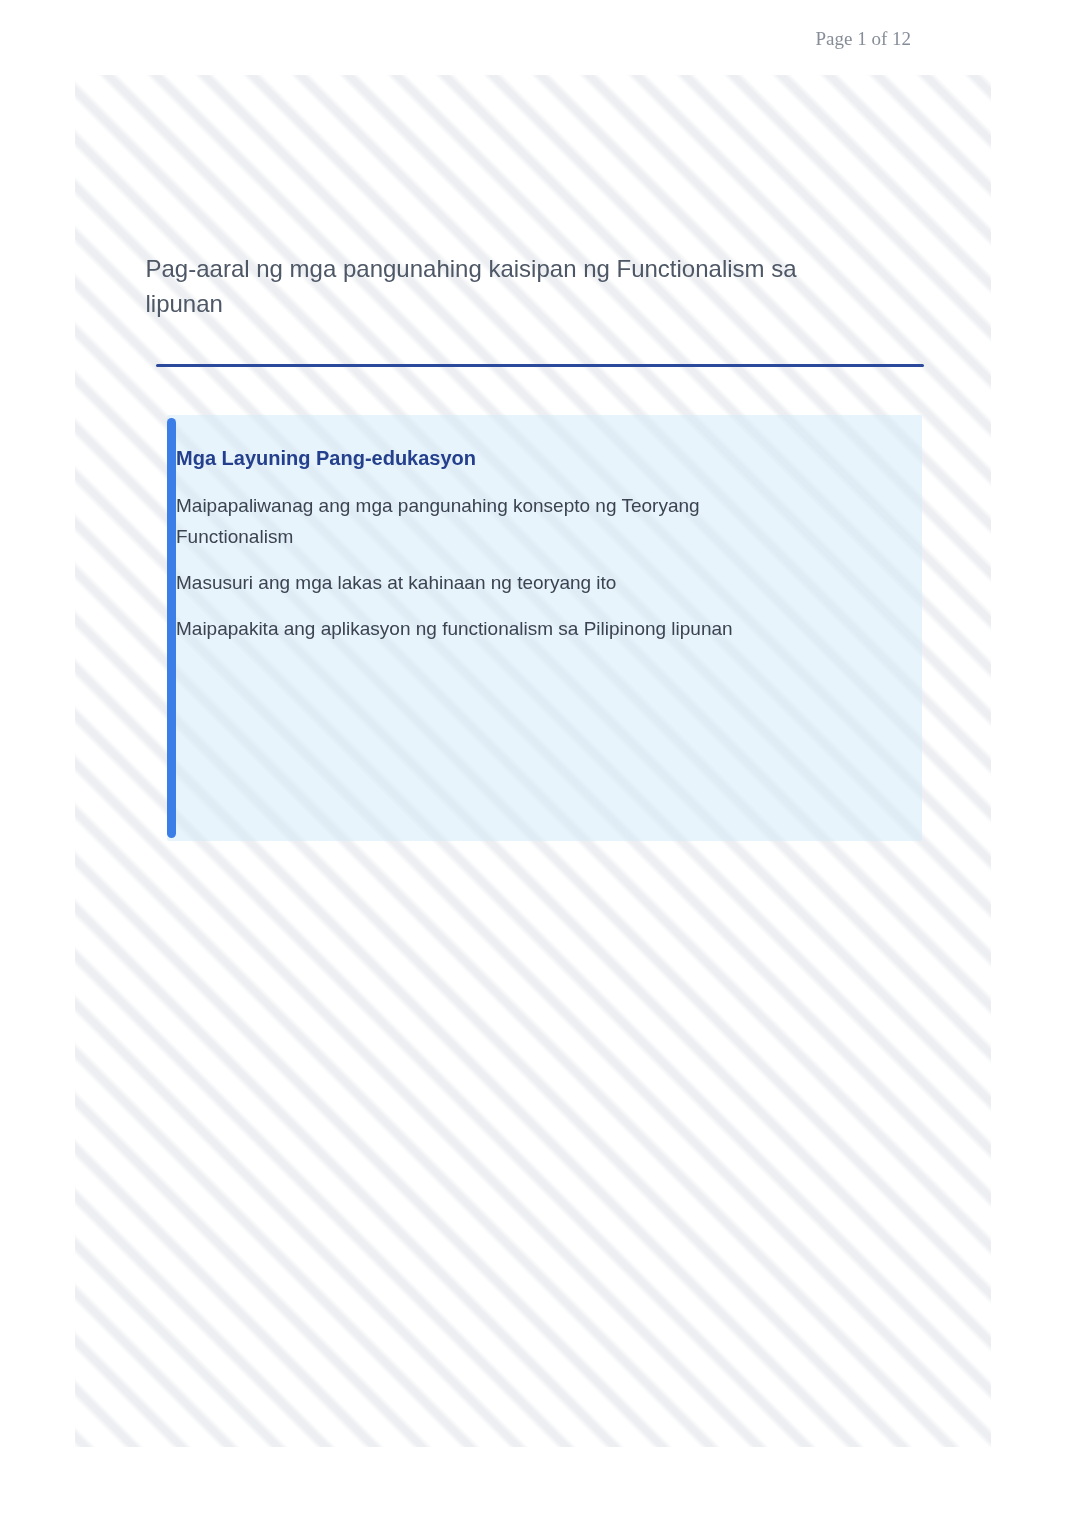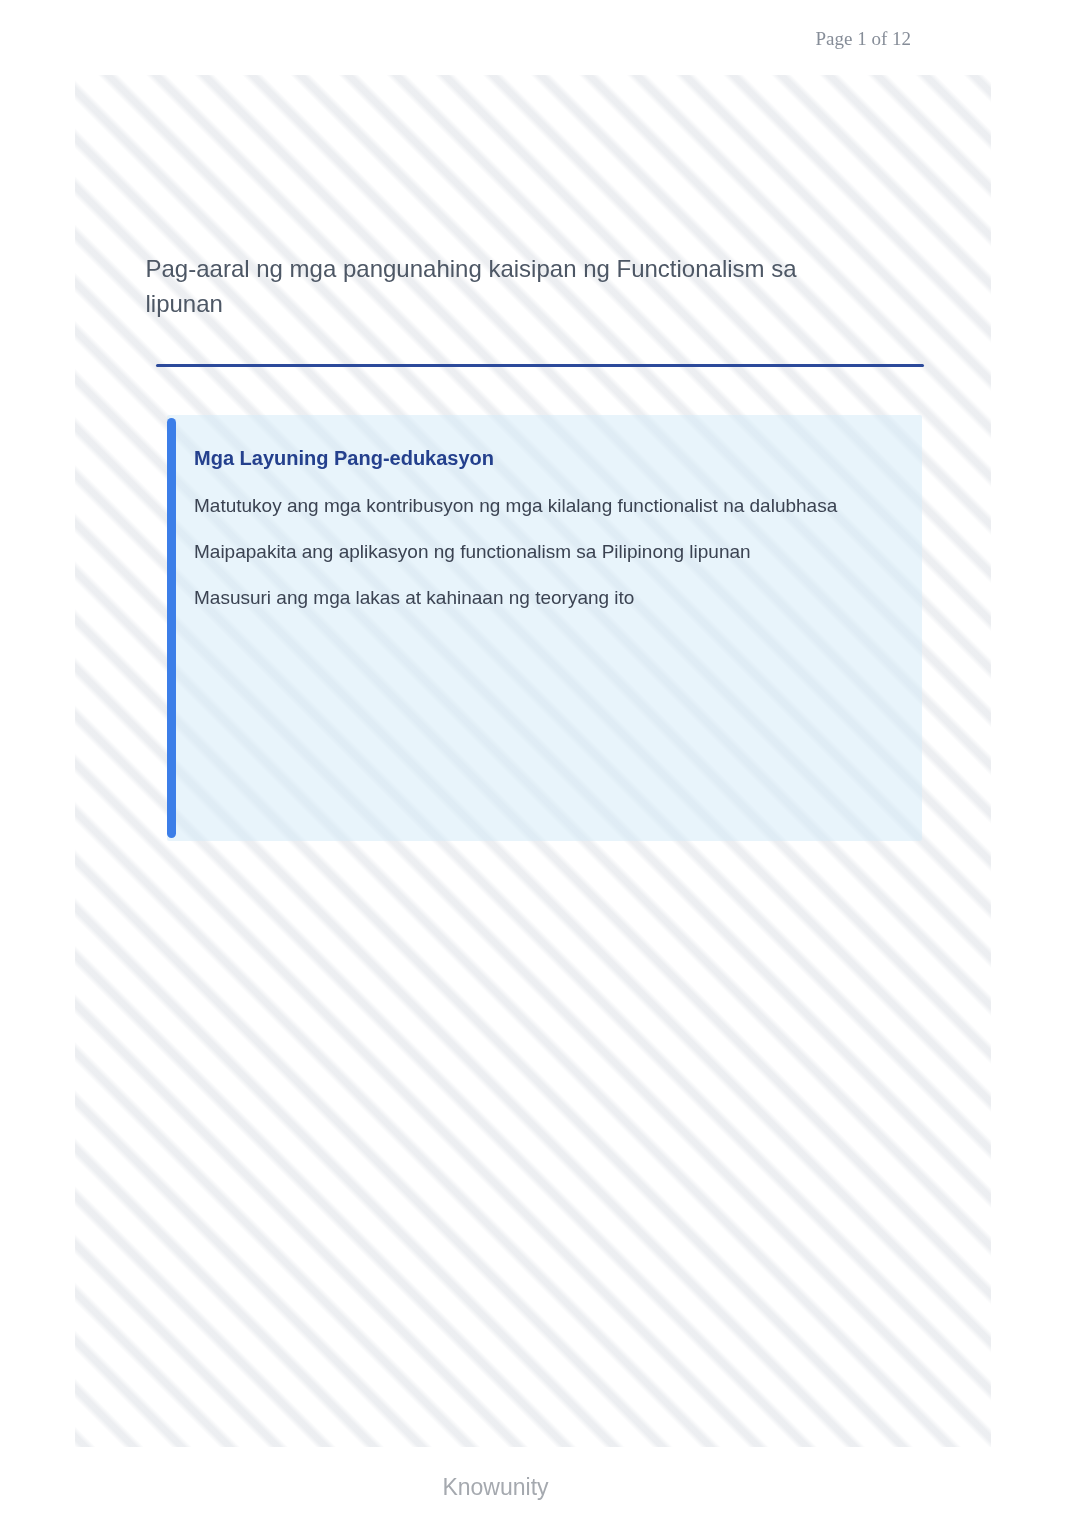--- a/index.html
+++ b/index.html
@@ -75,21 +75,21 @@
     background: #2c4a9b;
     border-radius: 2px;
   }
   .objectives {
     position: absolute;
     left: 167px;
     top: 415px;
     width: 755px;
     height: 426px;
     box-sizing: border-box;
-    padding: 32px 28px 0 27px;
+    padding: 32px 28px 0 9px;
     background: rgba(214,235,248,0.55);
     border-radius: 2px;
   }
   .accent-bar {
     position: absolute;
     left: 0px;
     top: 3px;
     width: 9px;
     height: 420px;
     background: #3c7ee8;
@@ -129,21 +129,20 @@
 
 
   <p class="doc-subtitle">Pag-aaral ng mga pangunahing kaisipan ng Functionalism sa lipunan</p>
 
   <hr class="divider">
 
   <section class="objectives">
     <div class="accent-bar"></div>
     <h2 class="objectives-heading">Mga Layuning Pang-edukasyon</h2>
     <div>
-        <p class="objective">Matutukoy ang mga kontribusyon ng mga kilalang functionalist na dalubhasa</p>
+        <p class="objective">Maipapaliwanag ang mga pangunahing konsepto ng Teoryang Functionalism</p>
+        <p class="objective">Masusuri ang mga lakas at kahinaan ng teoryang ito</p>
         <p class="objective">Maipapakita ang aplikasyon ng functionalism sa Pilipinong lipunan</p>
-        <p class="objective">Masusuri ang mga lakas at kahinaan ng teoryang ito</p>
       </div>
   </section>
 
-  <div class="brand-footer">Knowunity</div>
 
 </div>
 
 </body></html>

